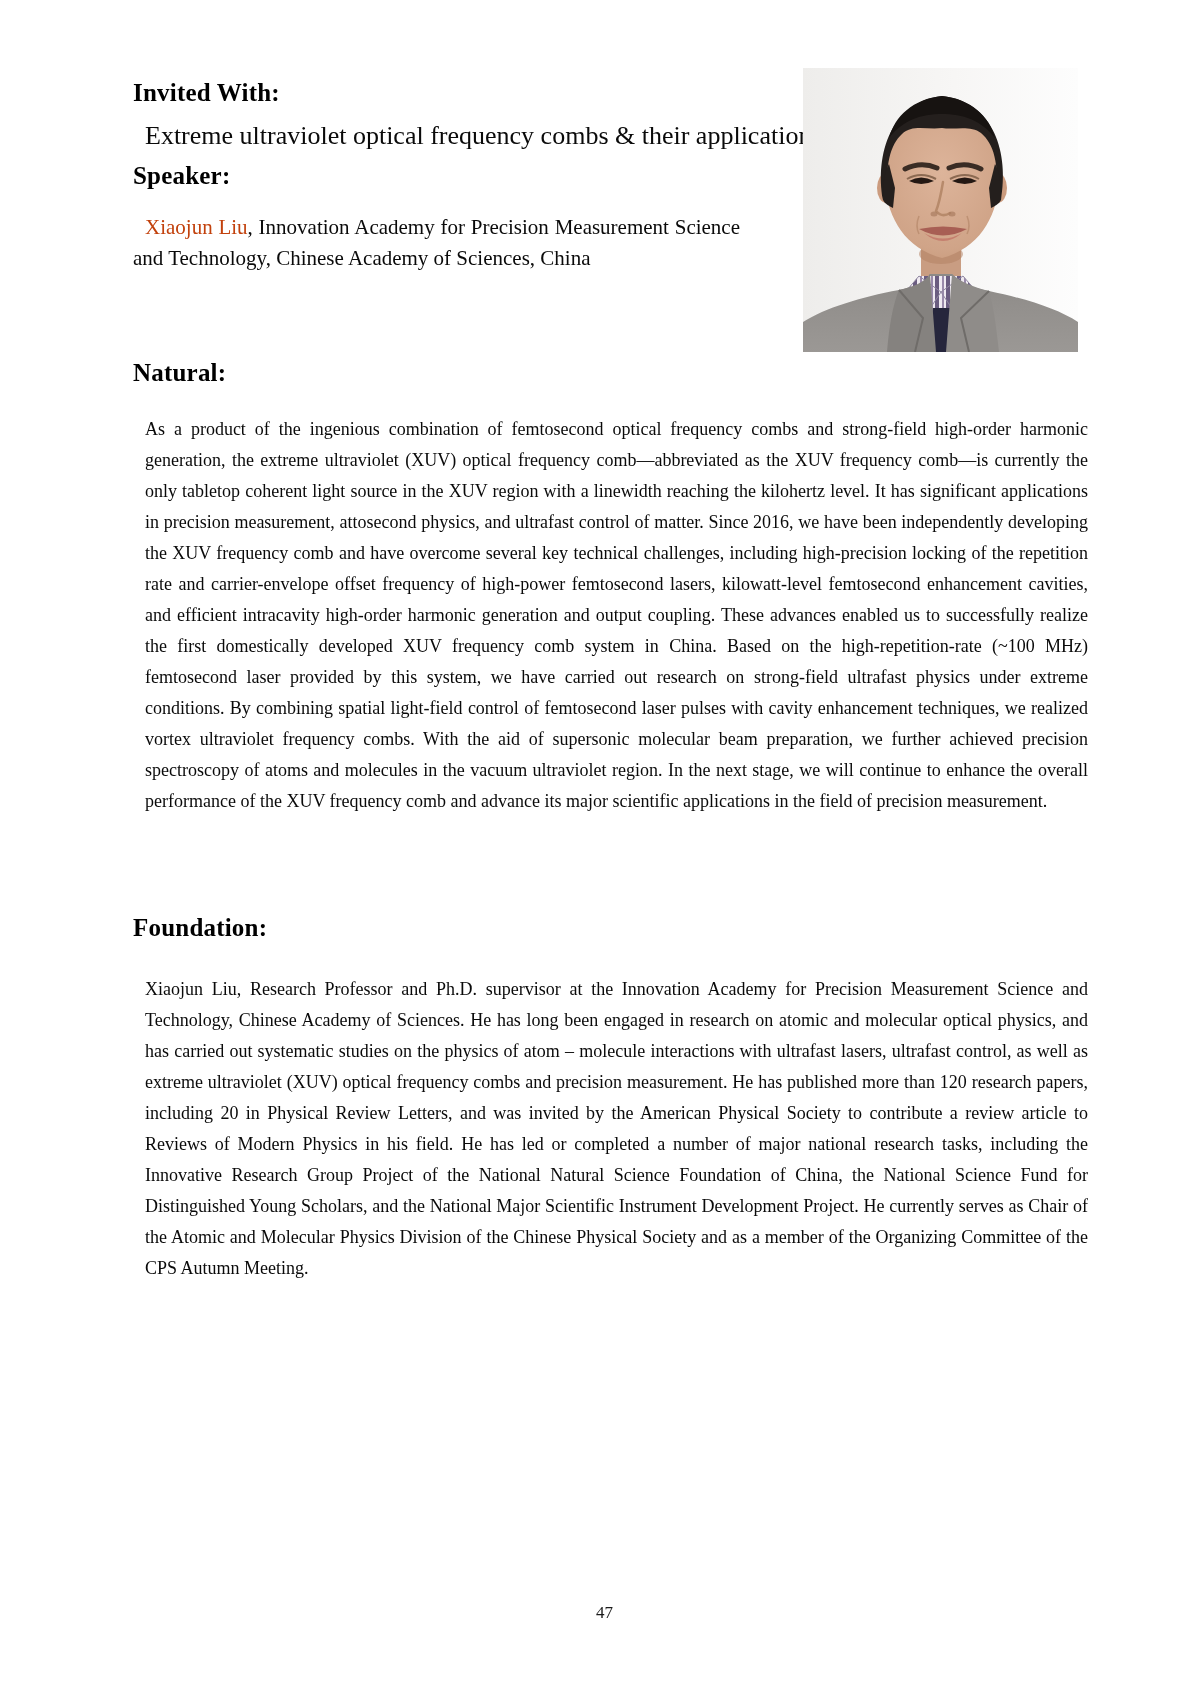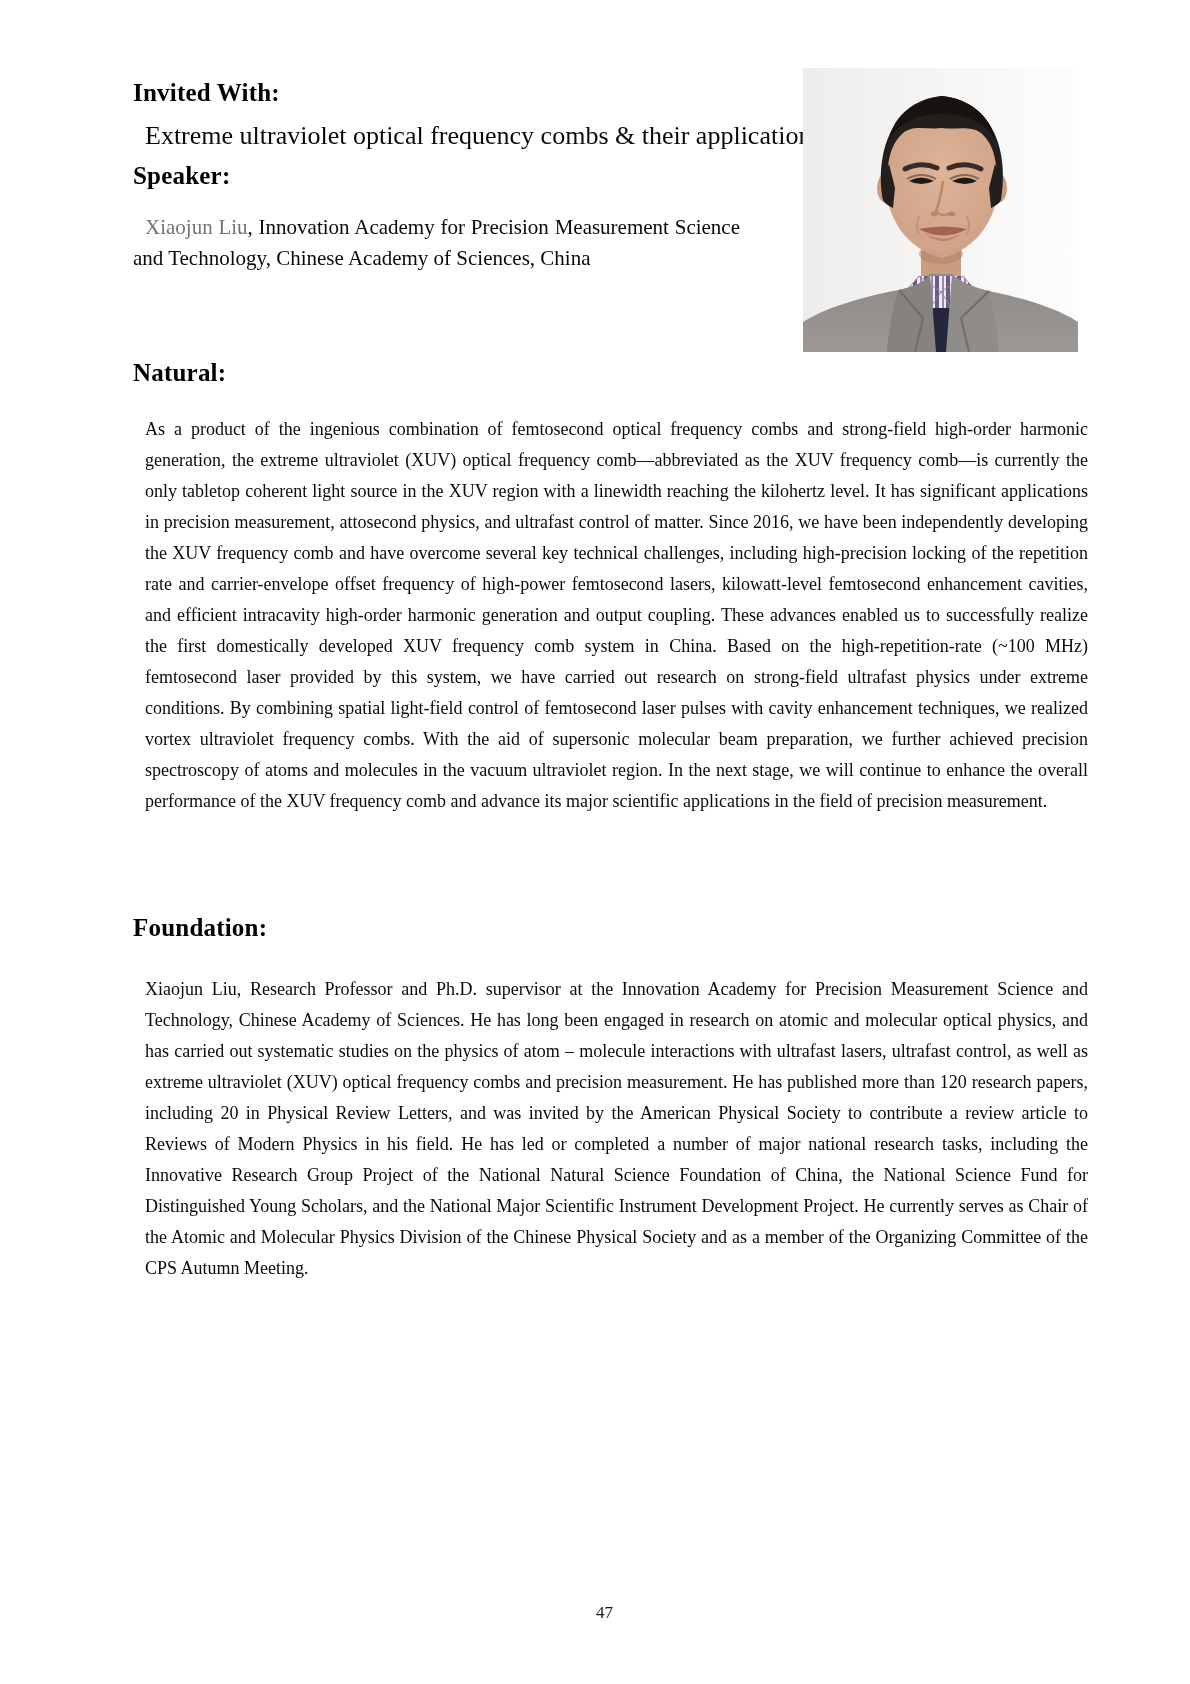--- a/index.html
+++ b/index.html
@@ -50,21 +50,21 @@
 <body>
 
 <div class="page">
 
   <h2 class="sec-heading" style="top:80px">Invited With:</h2>
 
   <p class="talk-title">Extreme ultraviolet optical frequency combs &amp; their applications</p>
 
   <h2 class="sec-heading" style="top:163px">Speaker:</h2>
 
-  <p class="speaker-para"><span class="speaker-name" style="color: #737373;">Xiaojun Liu</span><span>, Innovation Academy for Precision Measurement Science and Technology, Chinese Academy of Sciences, China</span></p>
+  <p class="speaker-para"><span class="speaker-name" style="color: #c2410c;">Xiaojun Liu</span><span>, Innovation Academy for Precision Measurement Science and Technology, Chinese Academy of Sciences, China</span></p>
 
   <div class="photo-frame">
     <svg width="275" height="284" viewBox="0 0 275 284" xmlns="http://www.w3.org/2000/svg">
       <defs>
         <linearGradient id="bgGrad" x1="0" y1="0" x2="1" y2="0">
           <stop offset="0" stop-color="#eeedeb"></stop>
           <stop offset="0.55" stop-color="#f7f6f5"></stop>
           <stop offset="1" stop-color="#fdfdfd"></stop>
         </linearGradient>
         <linearGradient id="suitGrad" x1="0" y1="0" x2="0" y2="1">

